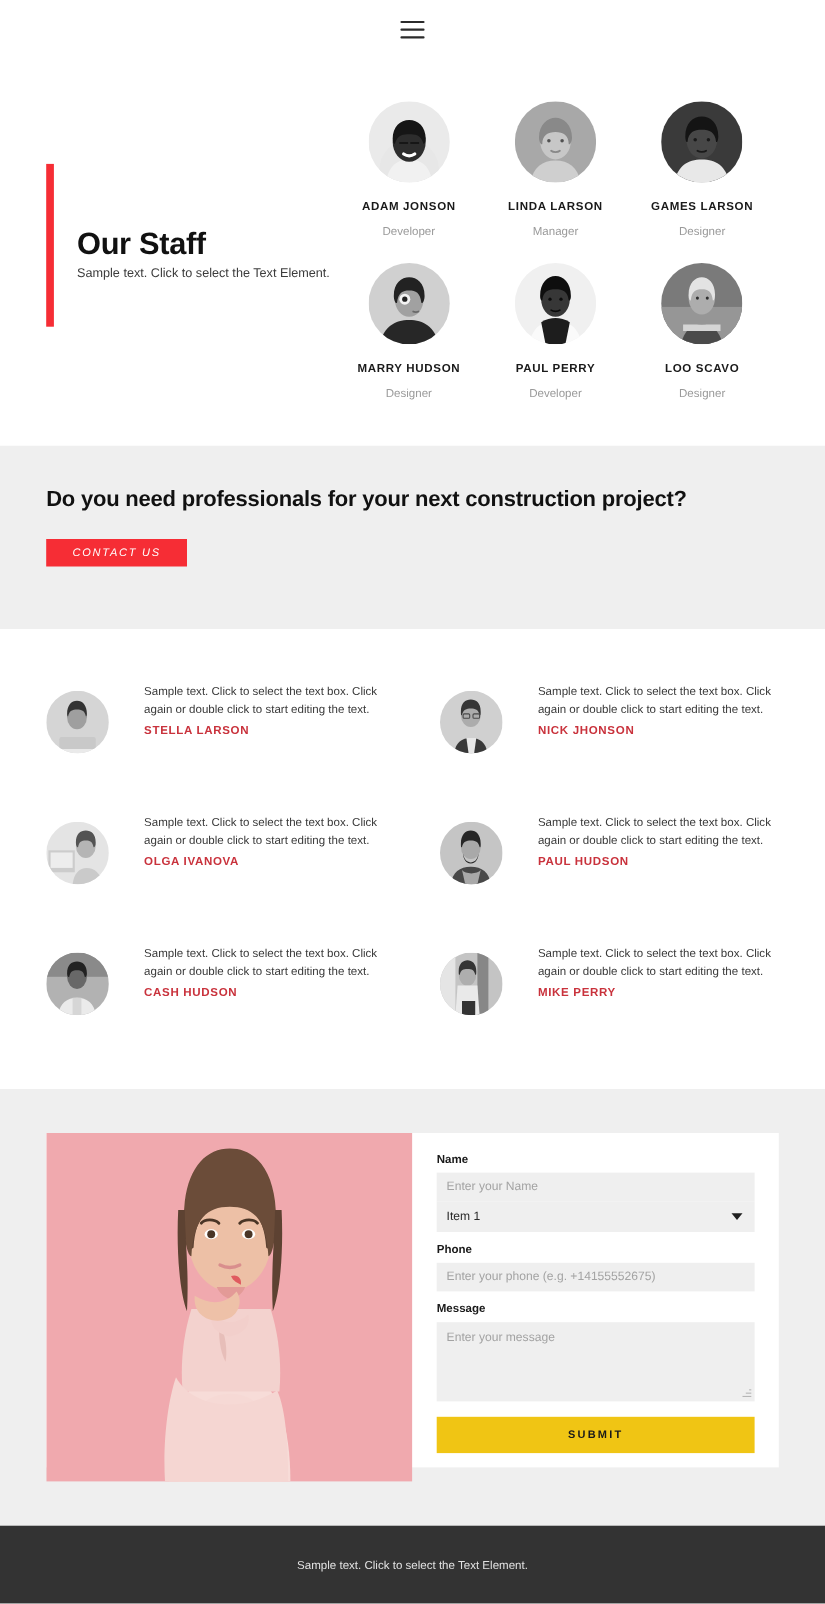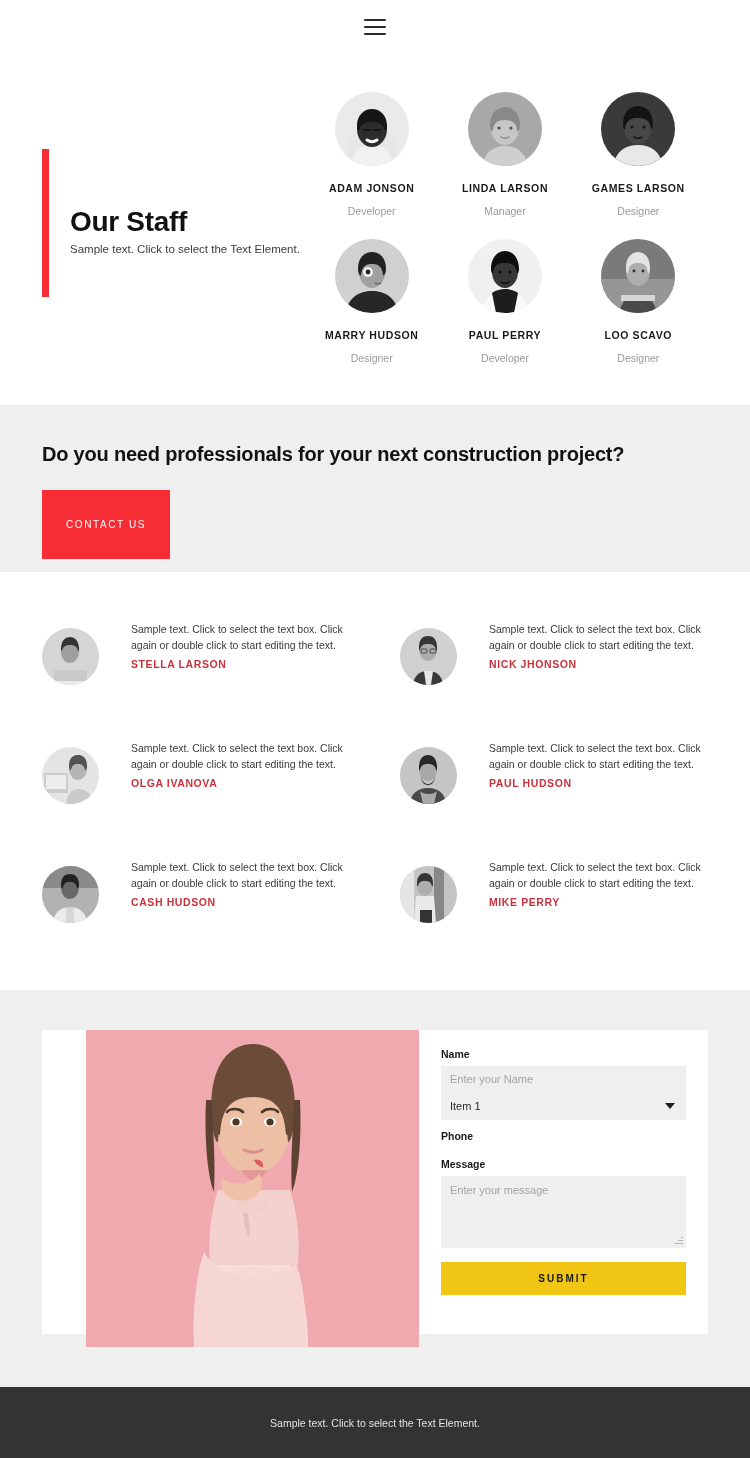--- a/index.html
+++ b/index.html
@@ -29,35 +29,35 @@
   .avatar { width:74px; height:74px; border-radius:50%; overflow:hidden; filter:grayscale(100%); position:relative; }
   .avatar svg { display:block; width:100%; height:100%; }
   .staff-name { margin-top:16px; font-size:10.5px; font-weight:bold; letter-spacing:0.6px; color:#1a1a1a; text-transform:uppercase; }
   .staff-role { margin-top:11px; font-size:10.5px; color:#9a9a9a; }
 
   
   .cta-section { background:#efefef; height:167px; padding:35px 42px 0 42px; }
   .cta-heading { font-size:20px; font-weight:bold; color:#111; line-height:1.42; letter-spacing:-0.2px; }
   .cta-btn { margin-top:22px; display:inline-block; background:#f62d35; color:#fff; border:none;
              font-size:10px; letter-spacing:1.6px; font-family:"Liberation Sans", sans-serif;
-             padding:29px 24px; cursor:pointer; }
+             padding:7px 24px; cursor:pointer;font-style:italic; }
 
   
   .testi-section { background:#fff; height:418px; padding:48px 42px 0 42px; }
   .testi-grid { display:grid; grid-template-columns:1fr 1fr; column-gap:50px; row-gap:54px; }
   .testi { display:flex; align-items:flex-start; gap:32px; }
   .testi-av { width:57px; height:57px; min-width:57px; border-radius:50%; overflow:hidden; filter:grayscale(100%) contrast(0.92); margin-top:8px;}
   .testi-av svg { display:block; width:100%; height:100%; }
   .testi-body { padding-top:2px; }
   .testi-text { font-size:10.5px; line-height:1.52; color:#3a3a3a; max-width:216px; }
   .testi-name { margin-top:4px; font-size:10.5px; font-weight:bold; letter-spacing:0.6px; color:#c9323c; text-transform:uppercase; }
 
   
   .contact-section { background:#efefef; height:397px; padding:40px 42px; }
-  .contact-inner { display:flex; height:304px; background:#fff;padding-left:44px; }
+  .contact-inner { display:flex; height:304px; background:#fff; }
   .contact-photo { width:333px; height:317px; overflow:hidden; position:relative; }
   .contact-photo svg { display:block; width:100%; height:100%; }
   .contact-form { flex:1; padding:18px 22px 0 22px; }
   .fld-label { font-size:10.5px; font-weight:bold; color:#1a1a1a; margin-bottom:6px; display:block; }
   .fld { width:100%; background:#efefef; border:none; font-size:11px; color:#555;
          font-family:"Liberation Sans", sans-serif; padding:8px 9px; height:26px; }
   .fld::placeholder { color:#a3a3a3; }
   .gap { height:10px; }
   .sel-wrap { position:relative; width:100%; }
   .sel { width:100%; background:#efefef; border:none; font-size:11px; color:#2a2a2a; height:28px;
@@ -349,20 +349,21 @@
 
         <div class="sel-wrap">
           <select class="sel">
             <option>Item 1</option>
           </select>
           <span class="sel-arrow"></span>
         </div>
 
         <div class="gap"></div>
         <label class="fld-label">Phone</label>
+        <input class="fld" type="text" placeholder="Enter your phone (e.g. +14155552675)" style="">
 
         <div class="gap"></div>
         <label class="fld-label">Message</label>
         <div class="ta-wrap">
           <textarea class="ta" placeholder="Enter your message" style=""></textarea>
           <span class="ta-grip">
             <i style="bottom:0;width:8px"></i>
               <i style="bottom:3px;width:5px"></i>
               <i style="bottom:6px;width:2px"></i>
           </span>

